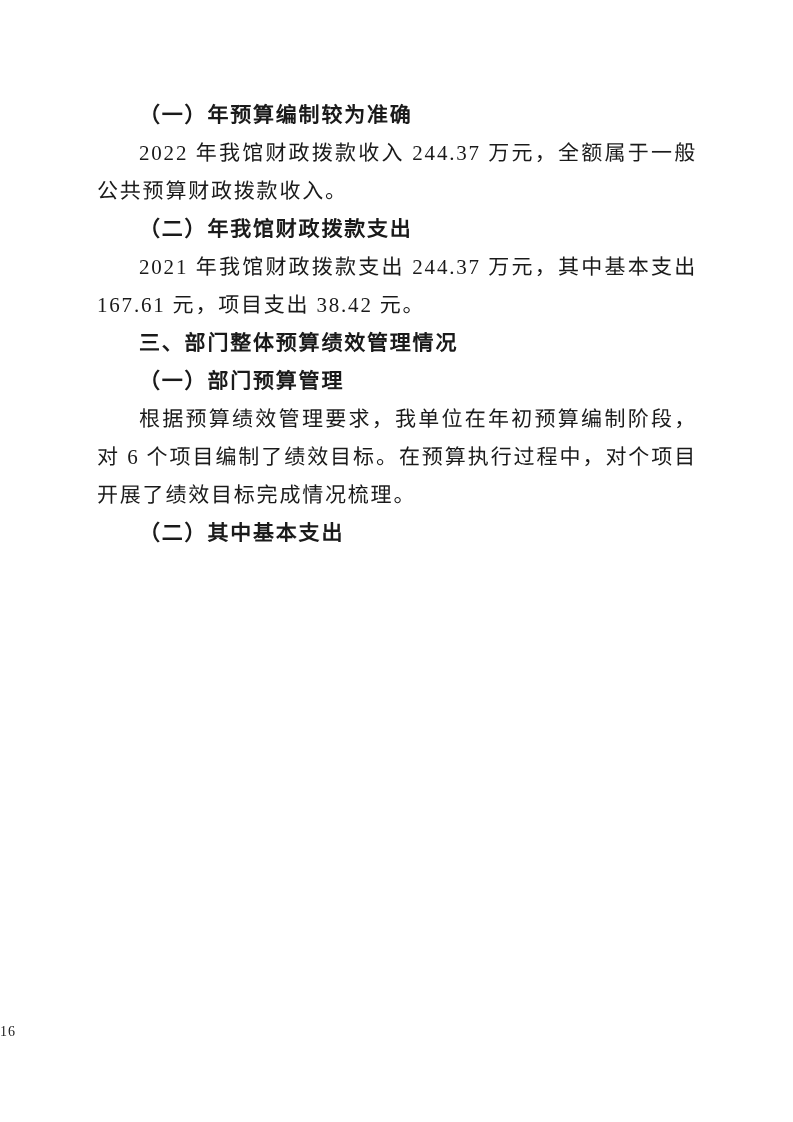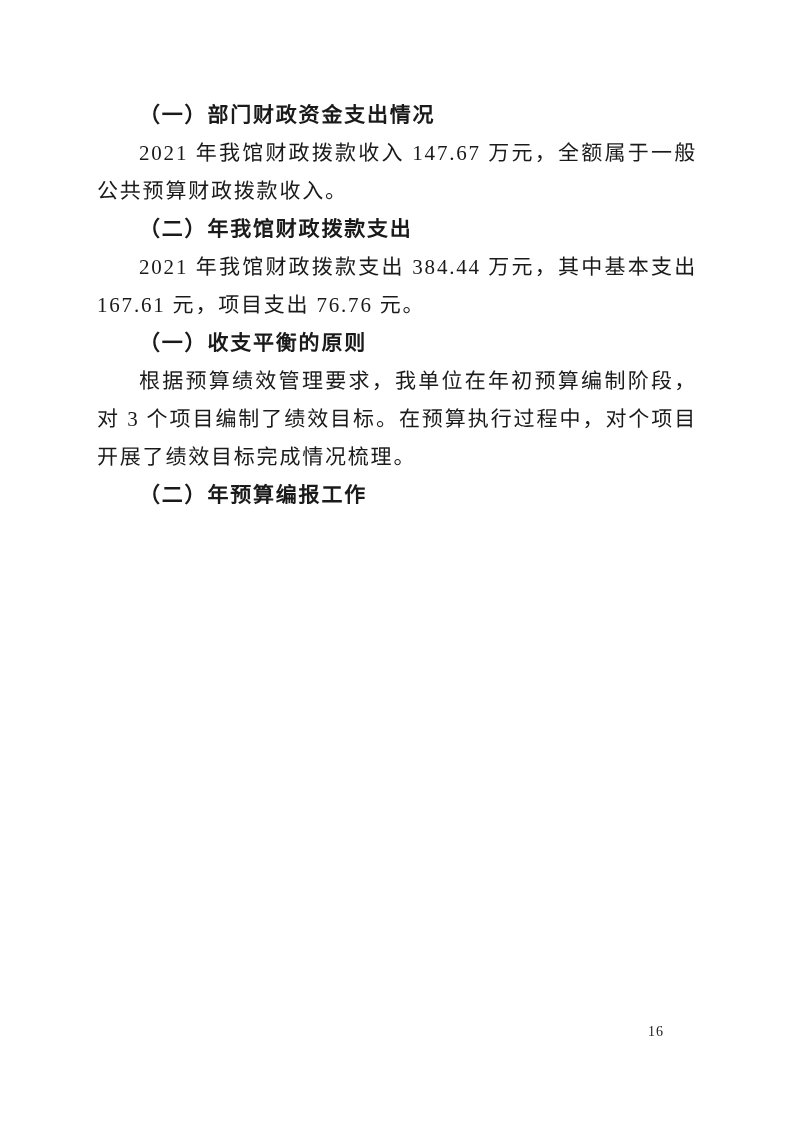--- a/index.html
+++ b/index.html
@@ -39,45 +39,46 @@
   .doc-heading {
     font-weight: 700;
     text-align: left;
     white-space: nowrap;
   }
   .page-number {
     position: absolute;
     top: 1022px;
     left: 0;
     width: 664px;
-    text-align: right;
+    text-align: left;
     font-size: 14px;
     line-height: 20px;
     letter-spacing: 1px;
     color: #1a1a1a;
     font-family: "Liberation Serif", "DejaVu Serif", serif;
   }
 </style>
 </head>
 <body>
 
 <div class="page">
 
-  <h3 class="doc-block doc-heading">（一）部门财政资金支出情况</h3>
+  <h3 class="doc-block doc-heading">（一）年预算编制较为准确</h3>
 
-  <p class="doc-block">2021 年我馆财政拨款收入 147.67 万元，全额属于一般公共预算财政拨款收入。</p>
+  <p class="doc-block">2022 年我馆财政拨款收入 244.37 万元，全额属于一般公共预算财政拨款收入。</p>
 
   <h3 class="doc-block doc-heading">（二）年我馆财政拨款支出</h3>
 
-  <p class="doc-block">2021 年我馆财政拨款支出 384.44 万元，其中基本支出 167.61 元，项目支出 76.76 元。</p>
+  <p class="doc-block">2021 年我馆财政拨款支出 244.37 万元，其中基本支出 167.61 元，项目支出 38.42 元。</p>
+
+  <h2 class="doc-block doc-heading">三、部门整体预算绩效管理情况</h2>
+
+  <h3 class="doc-block doc-heading">（一）部门预算管理</h3>
 
 
-  <h3 class="doc-block doc-heading">（一）收支平衡的原则</h3>
+  <p class="doc-block">根据预算绩效管理要求，我单位在年初预算编制阶段，对 6 个项目编制了绩效目标。在预算执行过程中，对个项目开展了绩效目标完成情况梳理。</p>
 
-
-  <p class="doc-block">根据预算绩效管理要求，我单位在年初预算编制阶段，对 3 个项目编制了绩效目标。在预算执行过程中，对个项目开展了绩效目标完成情况梳理。</p>
-
-  <h3 class="doc-block doc-heading">（二）年预算编报工作</h3>
+  <h3 class="doc-block doc-heading">（二）其中基本支出</h3>
 
 
   <div class="page-number">16</div>
 
 </div>
 
 </body></html>

